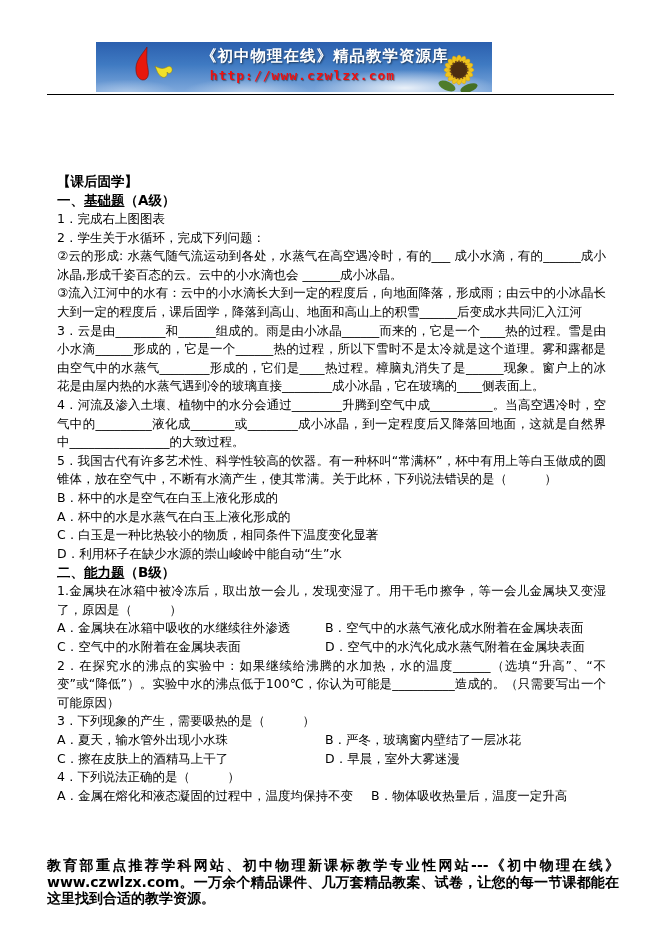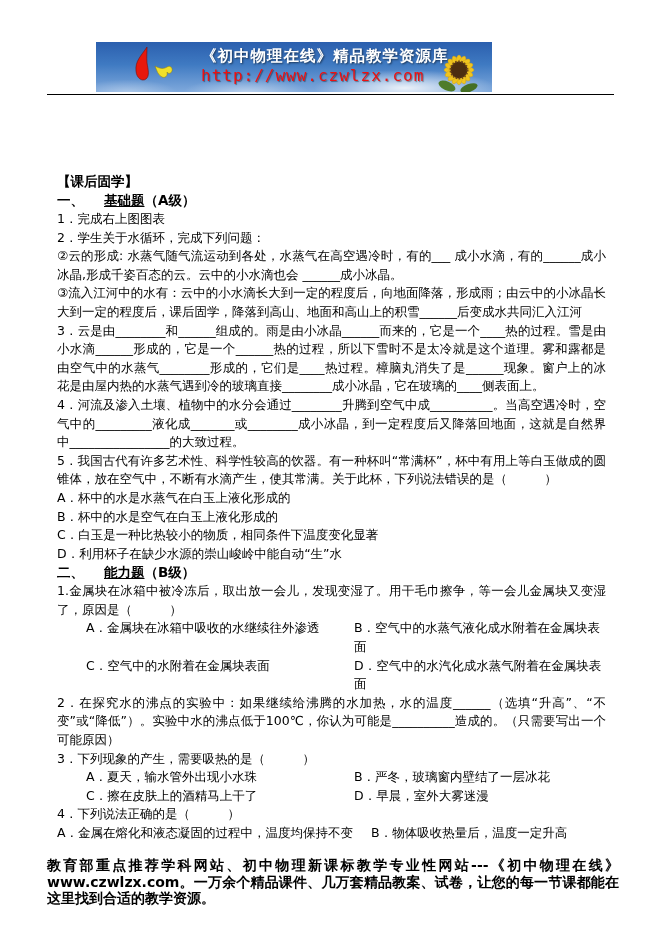--- a/index.html
+++ b/index.html
@@ -19,42 +19,42 @@
       linear-gradient(180deg, #2b5fae 0%, #3f7ac2 45%, #7fa9dc 100%);
     overflow:hidden;
   }
   .banner-logo { position:absolute; left:26px; top:2px; }
   .banner-text { position:absolute; left:105px; right:88px; top:3px; text-align:center; }
   .banner-title {
     display:block; color:#fff; font-weight:bold; font-size:15.5px; line-height:22px;
     letter-spacing:1px; text-shadow:1px 1px 2px rgba(0,0,0,.55); white-space:nowrap;
   }
   .banner-url {
-    display:block; color:#ee1010; font-weight:normal; font-size:16px; line-height:17px;
+    display:block; color:#ee1010; font-weight:bold; font-size:13px; line-height:17px;
     font-family:"DejaVu Sans Mono", monospace; letter-spacing:1px;
     text-shadow:1px 1px 1px rgba(0,0,0,.4); cursor:pointer;
   }
   .banner-flower { position:absolute; right:4px; bottom:-6px; }
 
   .header-rule {
     position:absolute; left:47px; top:94px; width:567px; height:0;
     border-top:1.6px solid #000;
   }
 
   
   .content {
     position:absolute; left:57px; top:172px; width:549px;
     font-size:12.5px; line-height:18.6px;
   }
   .content p { margin:0; text-align:justify; }
   .h-main { font-size:13.5px; font-weight:bold; line-height:19px; }
   .h-sec  { font-size:13.5px; font-weight:bold; line-height:19px; }
-  .h-sec .u { text-decoration:underline;margin-left:20px; }
+  .h-sec .u { text-decoration:underline; }
   .optrow { display:flex; }
-  .optrow .left { width:268px; flex:none;margin-left:29px; }
+  .optrow .left { width:268px; flex:none; }
   .optrow .right { flex:1; }
   .gap-b { margin-left:18px; }
 
   
   .footer {
     position:absolute; left:47px; top:857px; width:572px;
     font-size:14px; font-weight:bold; line-height:16.5px; text-align:justify;
   }
 </style>
 </head>
@@ -102,22 +102,22 @@
 
     <p class="h-sec"><span>一、</span><span class="u">基础题</span><span>（A级）</span></p>
 
     <p>1．完成右上图图表</p>
     <p>2．学生关于水循环，完成下列问题：</p>
     <p>②云的形成: 水蒸气随气流运动到各处，水蒸气在高空遇冷时，有的___ 成小水滴，有的______成小冰晶,形成千姿百态的云。云中的小水滴也会 ______成小冰晶。</p>
     <p>③流入江河中的水有：云中的小水滴长大到一定的程度后，向地面降落，形成雨；由云中的小冰晶长大到一定的程度后，课后固学，降落到高山、地面和高山上的积雪______后变成水共同汇入江河</p>
     <p>3．云是由________和______组成的。雨是由小冰晶______而来的，它是一个____热的过程。雪是由小水滴______形成的，它是一个______热的过程，所以下雪时不是太冷就是这个道理。雾和露都是由空气中的水蒸气________形成的，它们是____热过程。樟脑丸消失了是______现象。窗户上的冰花是由屋内热的水蒸气遇到冷的玻璃直接________成小冰晶，它在玻璃的____侧表面上。</p>
     <p>4．河流及渗入土壤、植物中的水分会通过________升腾到空气中成__________。当高空遇冷时，空气中的_________液化成_______或________成小冰晶，到一定程度后又降落回地面，这就是自然界中________________的大致过程。</p>
     <p>5．我国古代有许多艺术性、科学性较高的饮器。有一种杯叫“常满杯”，杯中有用上等白玉做成的圆锥体，放在空气中，不断有水滴产生，使其常满。关于此杯，下列说法错误的是（　　　）</p>
+    <p>B．杯中的水是空气在白玉上液化形成的</p>
     <p>A．杯中的水是水蒸气在白玉上液化形成的</p>
-    <p>B．杯中的水是空气在白玉上液化形成的</p>
     <p>C．白玉是一种比热较小的物质，相同条件下温度变化显著</p>
     <p>D．利用杯子在缺少水源的崇山峻岭中能自动“生”水</p>
 
     <p class="h-sec"><span>二、</span><span class="u">能力题</span><span>（B级）</span></p>
 
     <p>1.金属块在冰箱中被冷冻后，取出放一会儿，发现变湿了。用干毛巾擦争，等一会儿金属块又变湿了，原因是（　　　）</p>
     <div class="optrow">
       <span class="left">A．金属块在冰箱中吸收的水继续往外渗透</span>
       <span class="right">B．空气中的水蒸气液化成水附着在金属块表面</span>
     </div>

